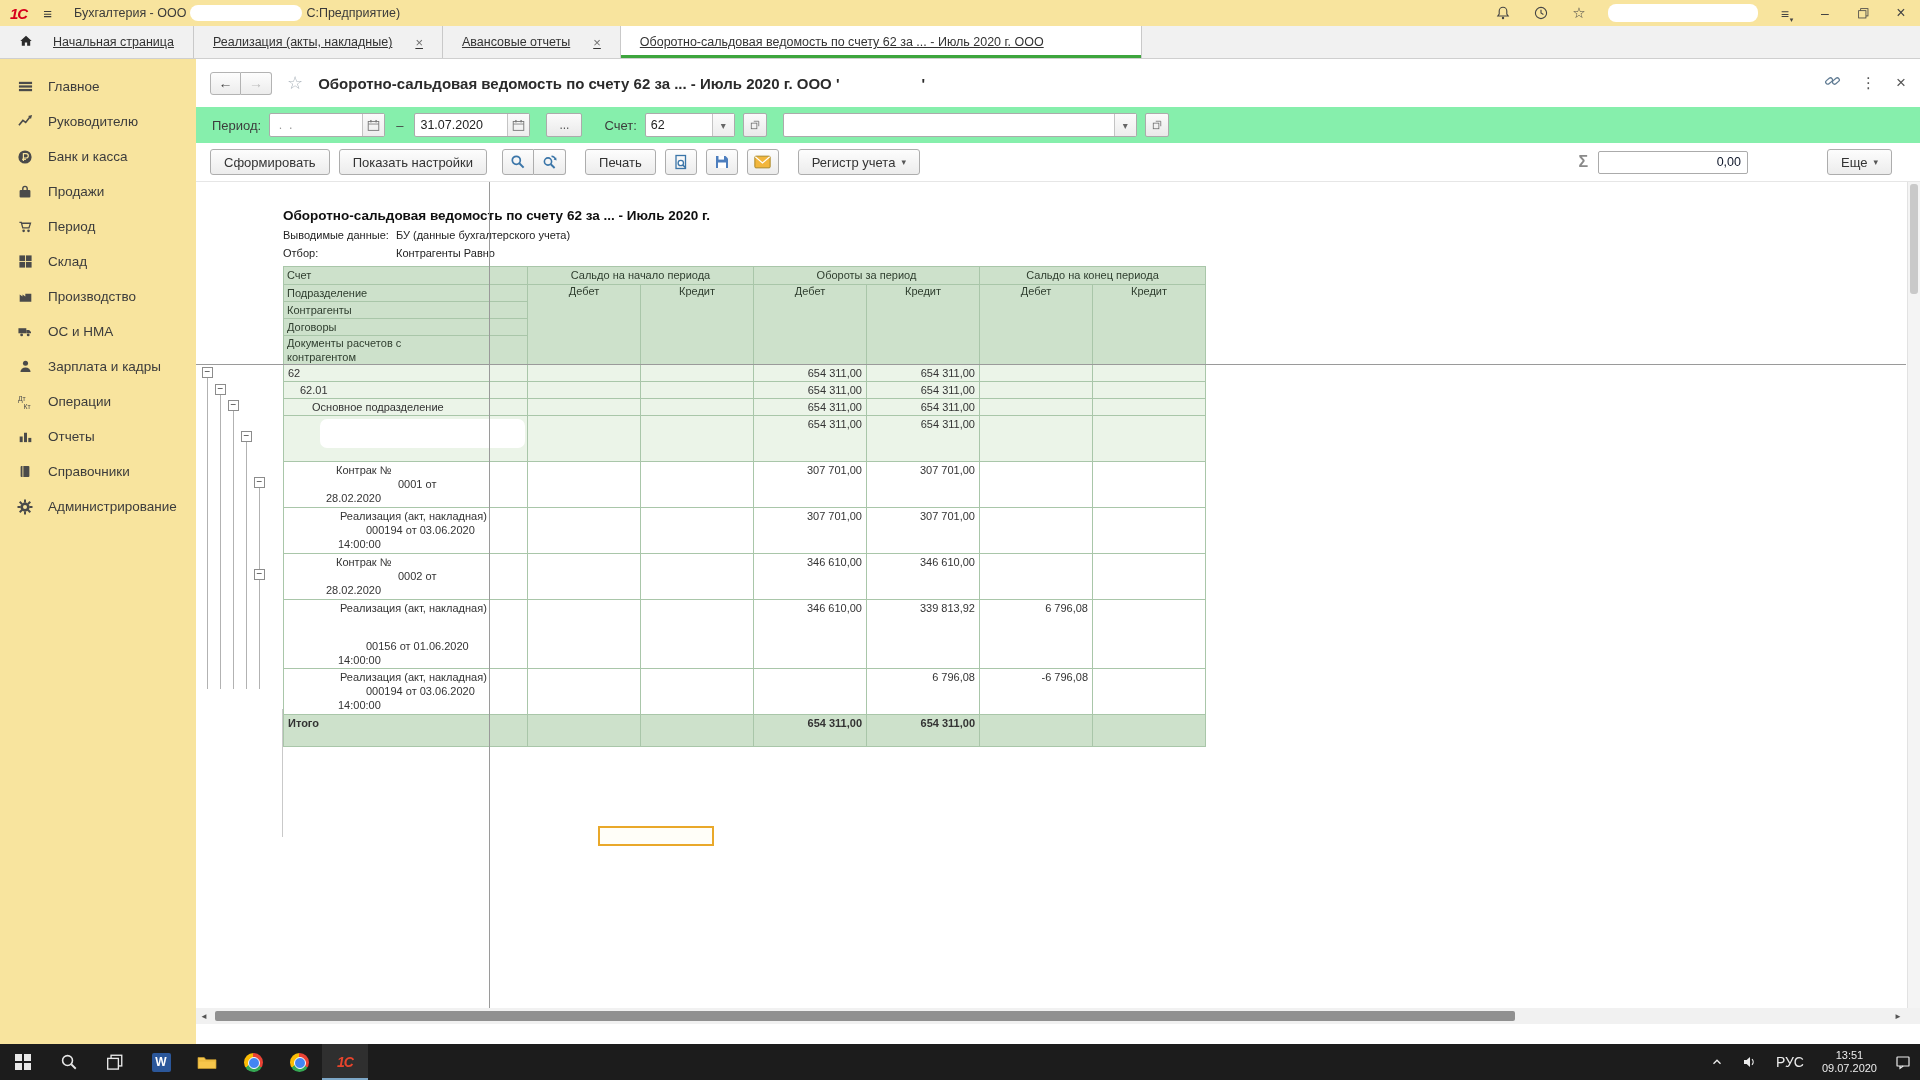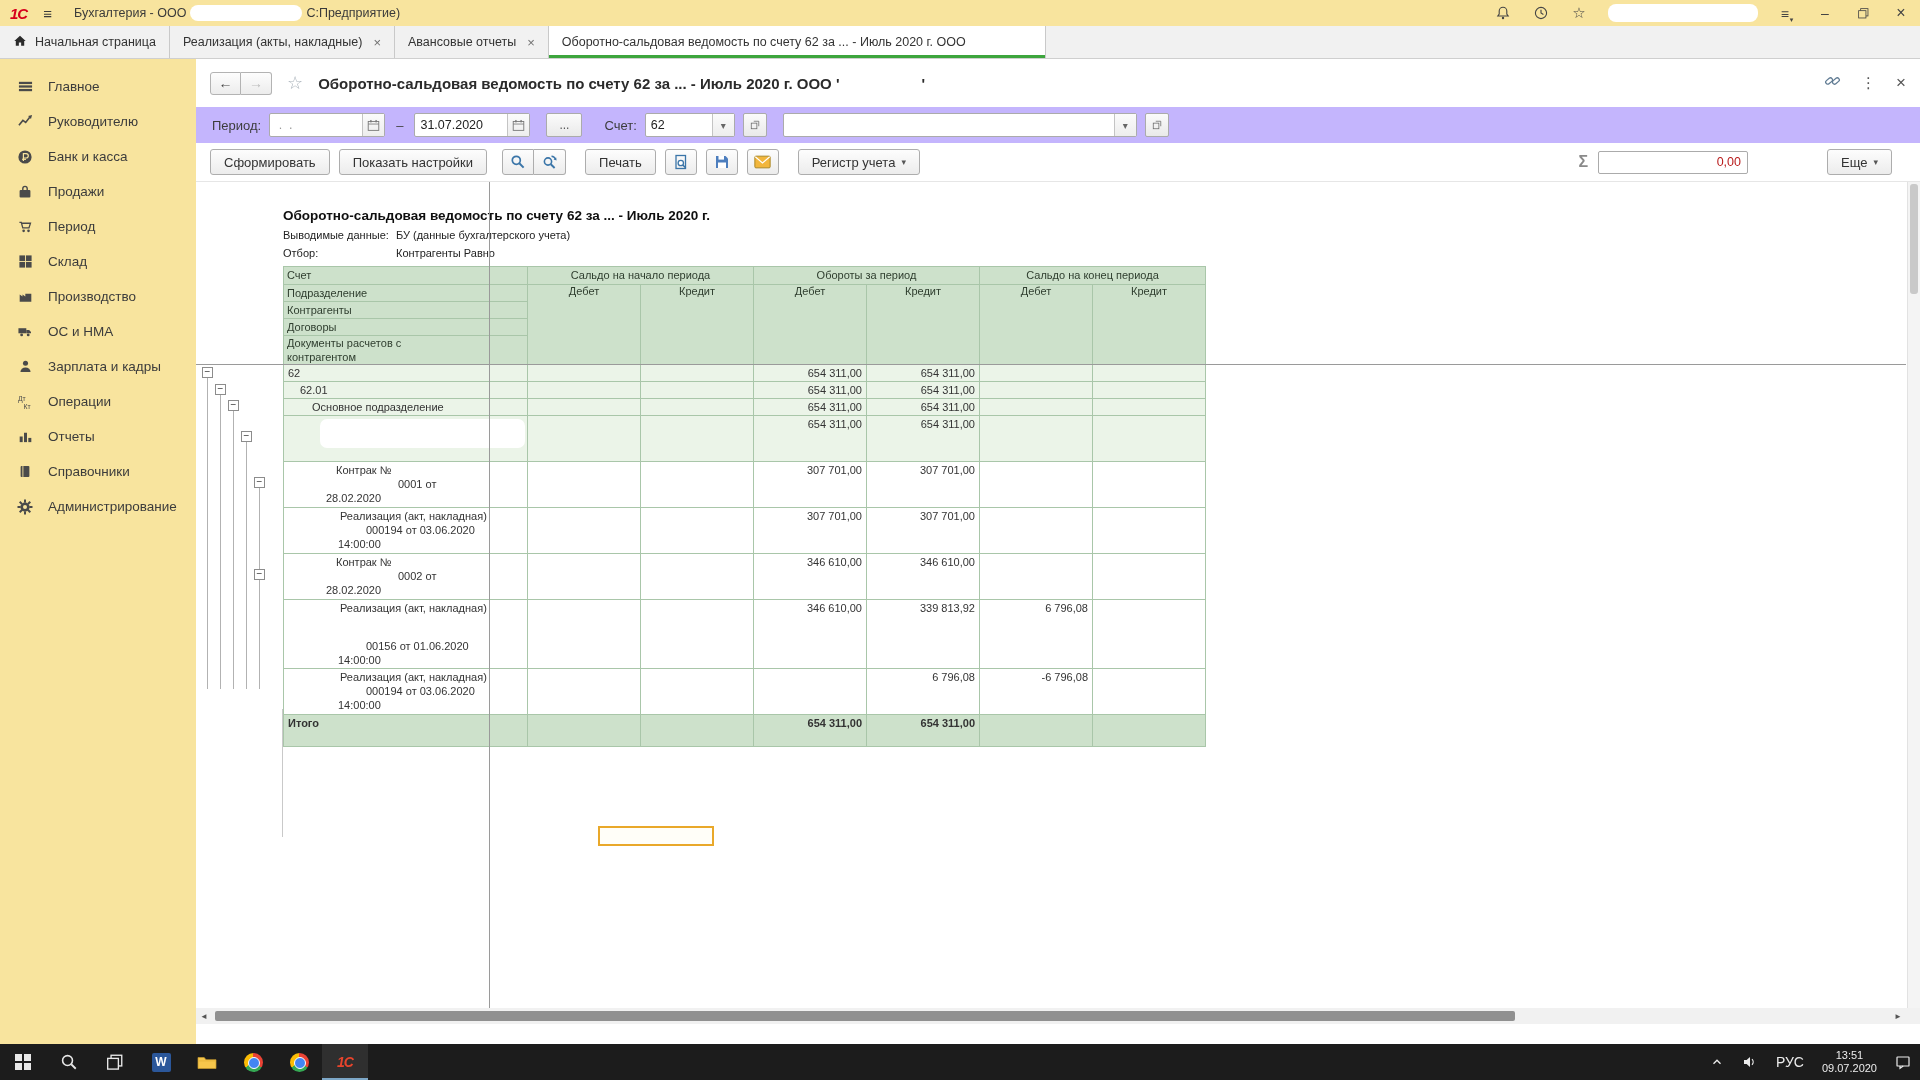--- a/index.html
+++ b/index.html
@@ -14,21 +14,21 @@
   .logo-1c { font-weight:bold; font-style:italic; color:#D6001C; font-size:15px; letter-spacing:-1px; }
   .tb-menu { font-size:15px; color:#3a3a3a; margin-left:6px; }
   .tb-title { font-size:12.5px; color:#3a3a3a; margin-left:12px; display:flex; align-items:center; gap:2px; }
   .blob { background:#fff; border-radius:8px; display:inline-block; }
   .tb-right { margin-left:auto; display:flex; align-items:center; gap:20px; color:#444; }
   .tb-ico { display:flex; align-items:center; justify-content:center; width:18px; height:18px; font-size:14px; color:#444; }
   .svcmenu { display:flex; align-items:flex-end; gap:1px; }
   .svcmenu .car { font-size:7px; margin-bottom:-2px; }
   
   #tabbar { height:33px; background:#F1F1F1; border-bottom:1px solid #CFCFCF; display:flex; font-size:12.5px; }
-  .tab { display:flex; align-items:center; gap:8px; padding:0 13px; border-right:1px solid #C9C9C9; color:#333; cursor:default; }
+  .tab { display:flex; align-items:center; gap:20px; padding:0 19px; border-right:1px solid #C9C9C9; color:#333; cursor:default;text-decoration:underline; }
   .tab.active { background:#fff; box-shadow:inset 0 -3px 0 0 #3DA53D; }
   .tab .tclose { color:#707070; font-size:13px; margin-left:3px; }
   .tab .tspacer { width:58px; height:13px; }
   
   #workspace { display:flex; height:985px; }
   #sidebar { width:196px; background:#F8E49E; padding-top:10px; flex:none; }
   .side-item { display:flex; align-items:center; gap:13px; height:35px; padding-left:15px; color:#3C3C3C; font-size:13.5px; }
   .side-ico { width:20px; height:18px; display:flex; align-items:center; justify-content:center; flex:none; }
   #main { flex:1; display:flex; flex-direction:column; background:#fff; min-width:0; }
   
@@ -38,21 +38,21 @@
             display:flex; align-items:center; justify-content:center; font-size:14px; color:#444; }
   .navbtn.back { border-radius:3px 0 0 3px; }
   .navbtn.fwd { border-left:none; border-radius:0 3px 3px 0; color:#BDBDBD; }
   .nav-star { font-size:18px; color:#A9B2BA; margin:0 7px; }
   .nav-title { font-size:15px; font-weight:bold; color:#2B2B2B; display:flex; align-items:center; white-space:nowrap; }
   .nav-title .qspacer { width:82px; }
   .nav-right { margin-left:auto; display:flex; gap:20px; align-items:center; color:#555; }
   .nav-right .kebab { font-size:15px; }
   .nav-right .xclose { font-size:17px; }
   
-  #filterrow { height:36px; background:#c4b5fd; display:flex; align-items:center; padding:0 16px; gap:8px; font-size:13px; color:#3C3C3C; }
+  #filterrow { height:36px; background:#86efac; display:flex; align-items:center; padding:0 16px; gap:8px; font-size:13px; color:#3C3C3C; }
   .combo { display:flex; align-items:stretch; border:1px solid #ABABAB; border-radius:2px; background:#fff; height:24px; }
   .combo input { border:none; outline:none; font-size:12.5px; color:#222; padding:0 5px; font-family:inherit; background:transparent; }
   .combo input::placeholder { color:#9a9a9a; }
   .combo .cal, .combo .dd { width:22px; display:flex; align-items:center; justify-content:center;
         border-left:1px solid #C4C4C4; background:linear-gradient(#FBFBFB,#EDEDED); color:#666; font-size:10px; }
   .mini-btn { height:24px; border:1px solid #ABABAB; border-radius:2px; background:linear-gradient(#FBFBFB,#E9E9E9);
         display:flex; align-items:center; justify-content:center; color:#555; font-size:12px; padding:0 6px; }
   .dash { margin:0 3px; color:#444; }
   
   #toolbar { height:39px; display:flex; align-items:center; padding:0 14px; gap:9px; border-bottom:1px solid #E6E6E6; }
@@ -60,21 +60,21 @@
          font-size:13px; color:#333; padding:0 13px; display:flex; align-items:center; gap:6px; font-family:inherit; }
   .iconbtn { padding:0; width:32px; justify-content:center; }
   .btn-group { display:flex; }
   .btn-group .btn { border-radius:0; border-left:none; }
   .btn-group .btn:first-child { border-radius:3px 0 0 3px; border-left:1px solid #ADADAD; }
   .btn-group .btn:last-child { border-radius:0 3px 3px 0; }
   .ddcaret { font-size:9px; color:#555; }
   .sumwrap { margin-left:auto; display:flex; align-items:center; gap:10px; }
   .sumsym { font-size:16px; color:#8a8a8a; font-weight:bold; }
   .suminput { width:150px; height:23px; border:1px solid #ABABAB; border-radius:2px; text-align:right;
-              font-size:12.5px; padding:0 6px; color:#b91c1c; font-family:inherit; }
+              font-size:12.5px; padding:0 6px; color:#0f172a; font-family:inherit; }
   .morewrap { margin-left:70px; margin-right:14px; }
   
   #reportarea { height:826px; position:relative; overflow:hidden; background:#fff; }
   .doc-title { position:absolute; left:87px; top:26px; font-size:13.5px; font-weight:bold; color:#0f0f0f; }
   .doc-meta { position:absolute; left:87px; font-size:11px; color:#222; }
   .doc-meta .mval { position:absolute; left:113px; white-space:nowrap; }
   #osvtable { position:absolute; left:87px; top:84px; border-collapse:collapse; table-layout:fixed; }
   #osvtable td { border:1px solid #A9C6A9; font-size:11px; color:#333; overflow:hidden; padding:0; }
   #osvtable thead td { background:#CDE1CB; color:#2F3E2F; text-align:center; line-height:13px; }
   #osvtable thead td.hl { text-align:left; padding-left:3px; }

